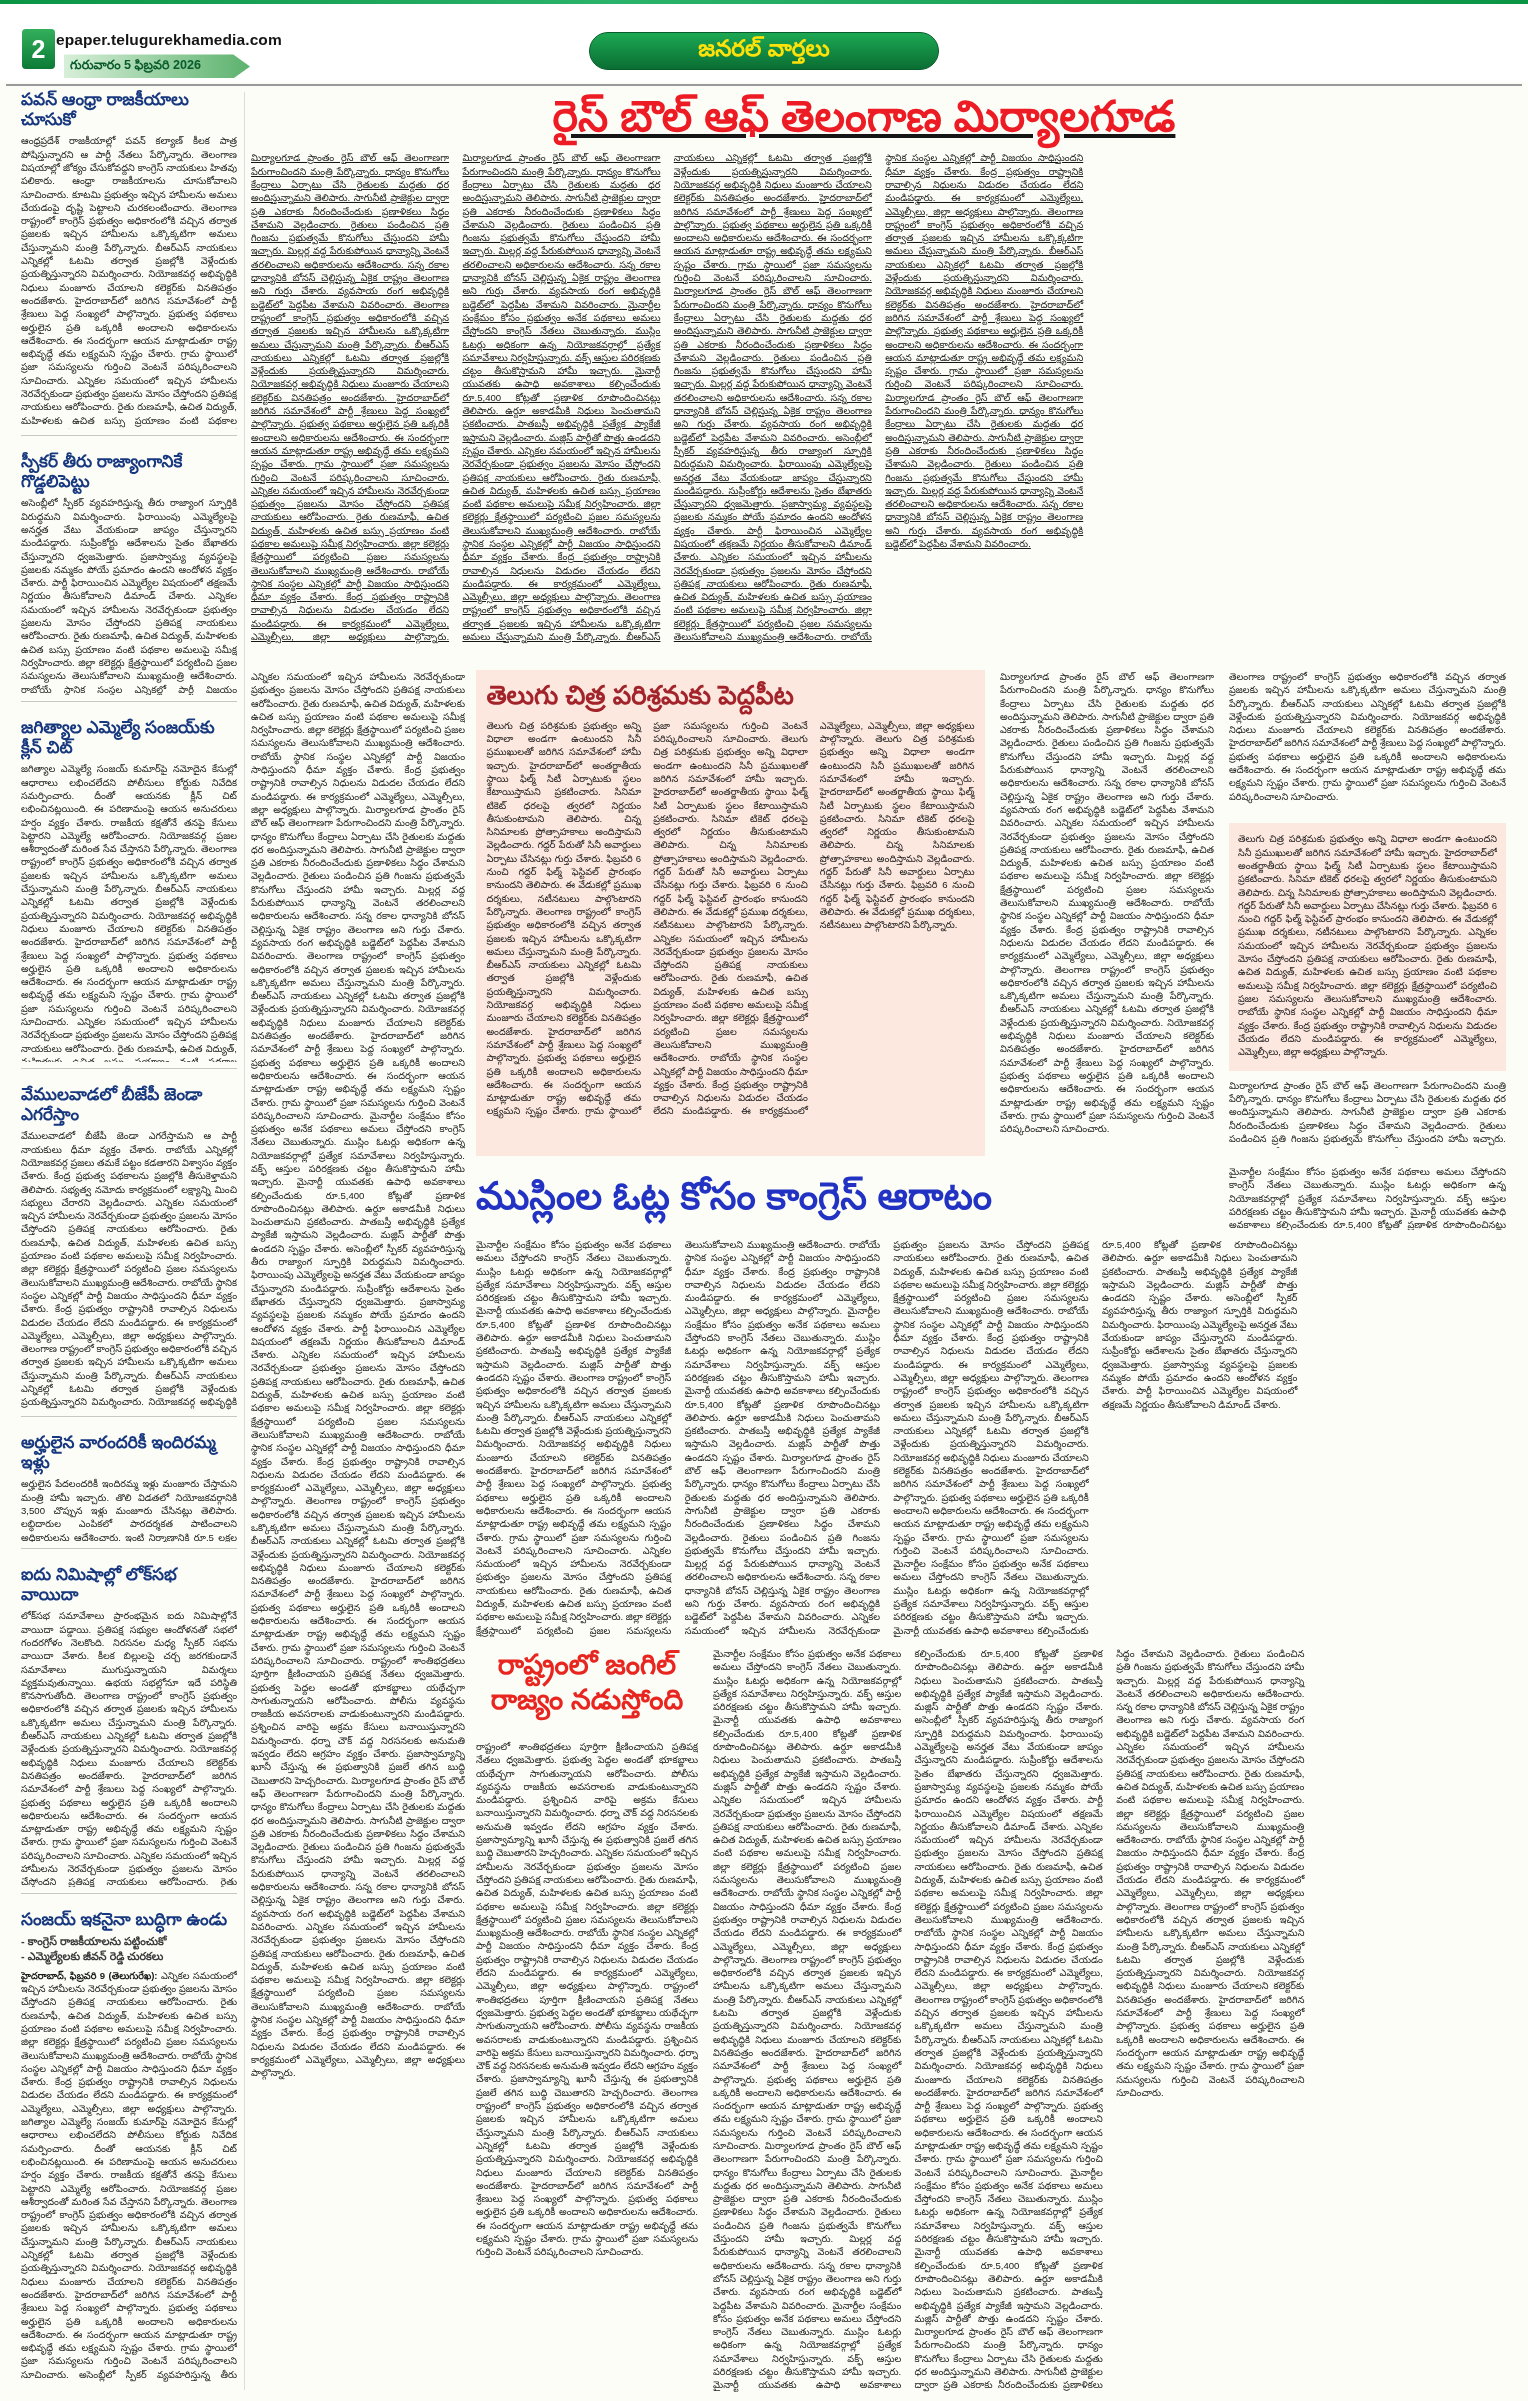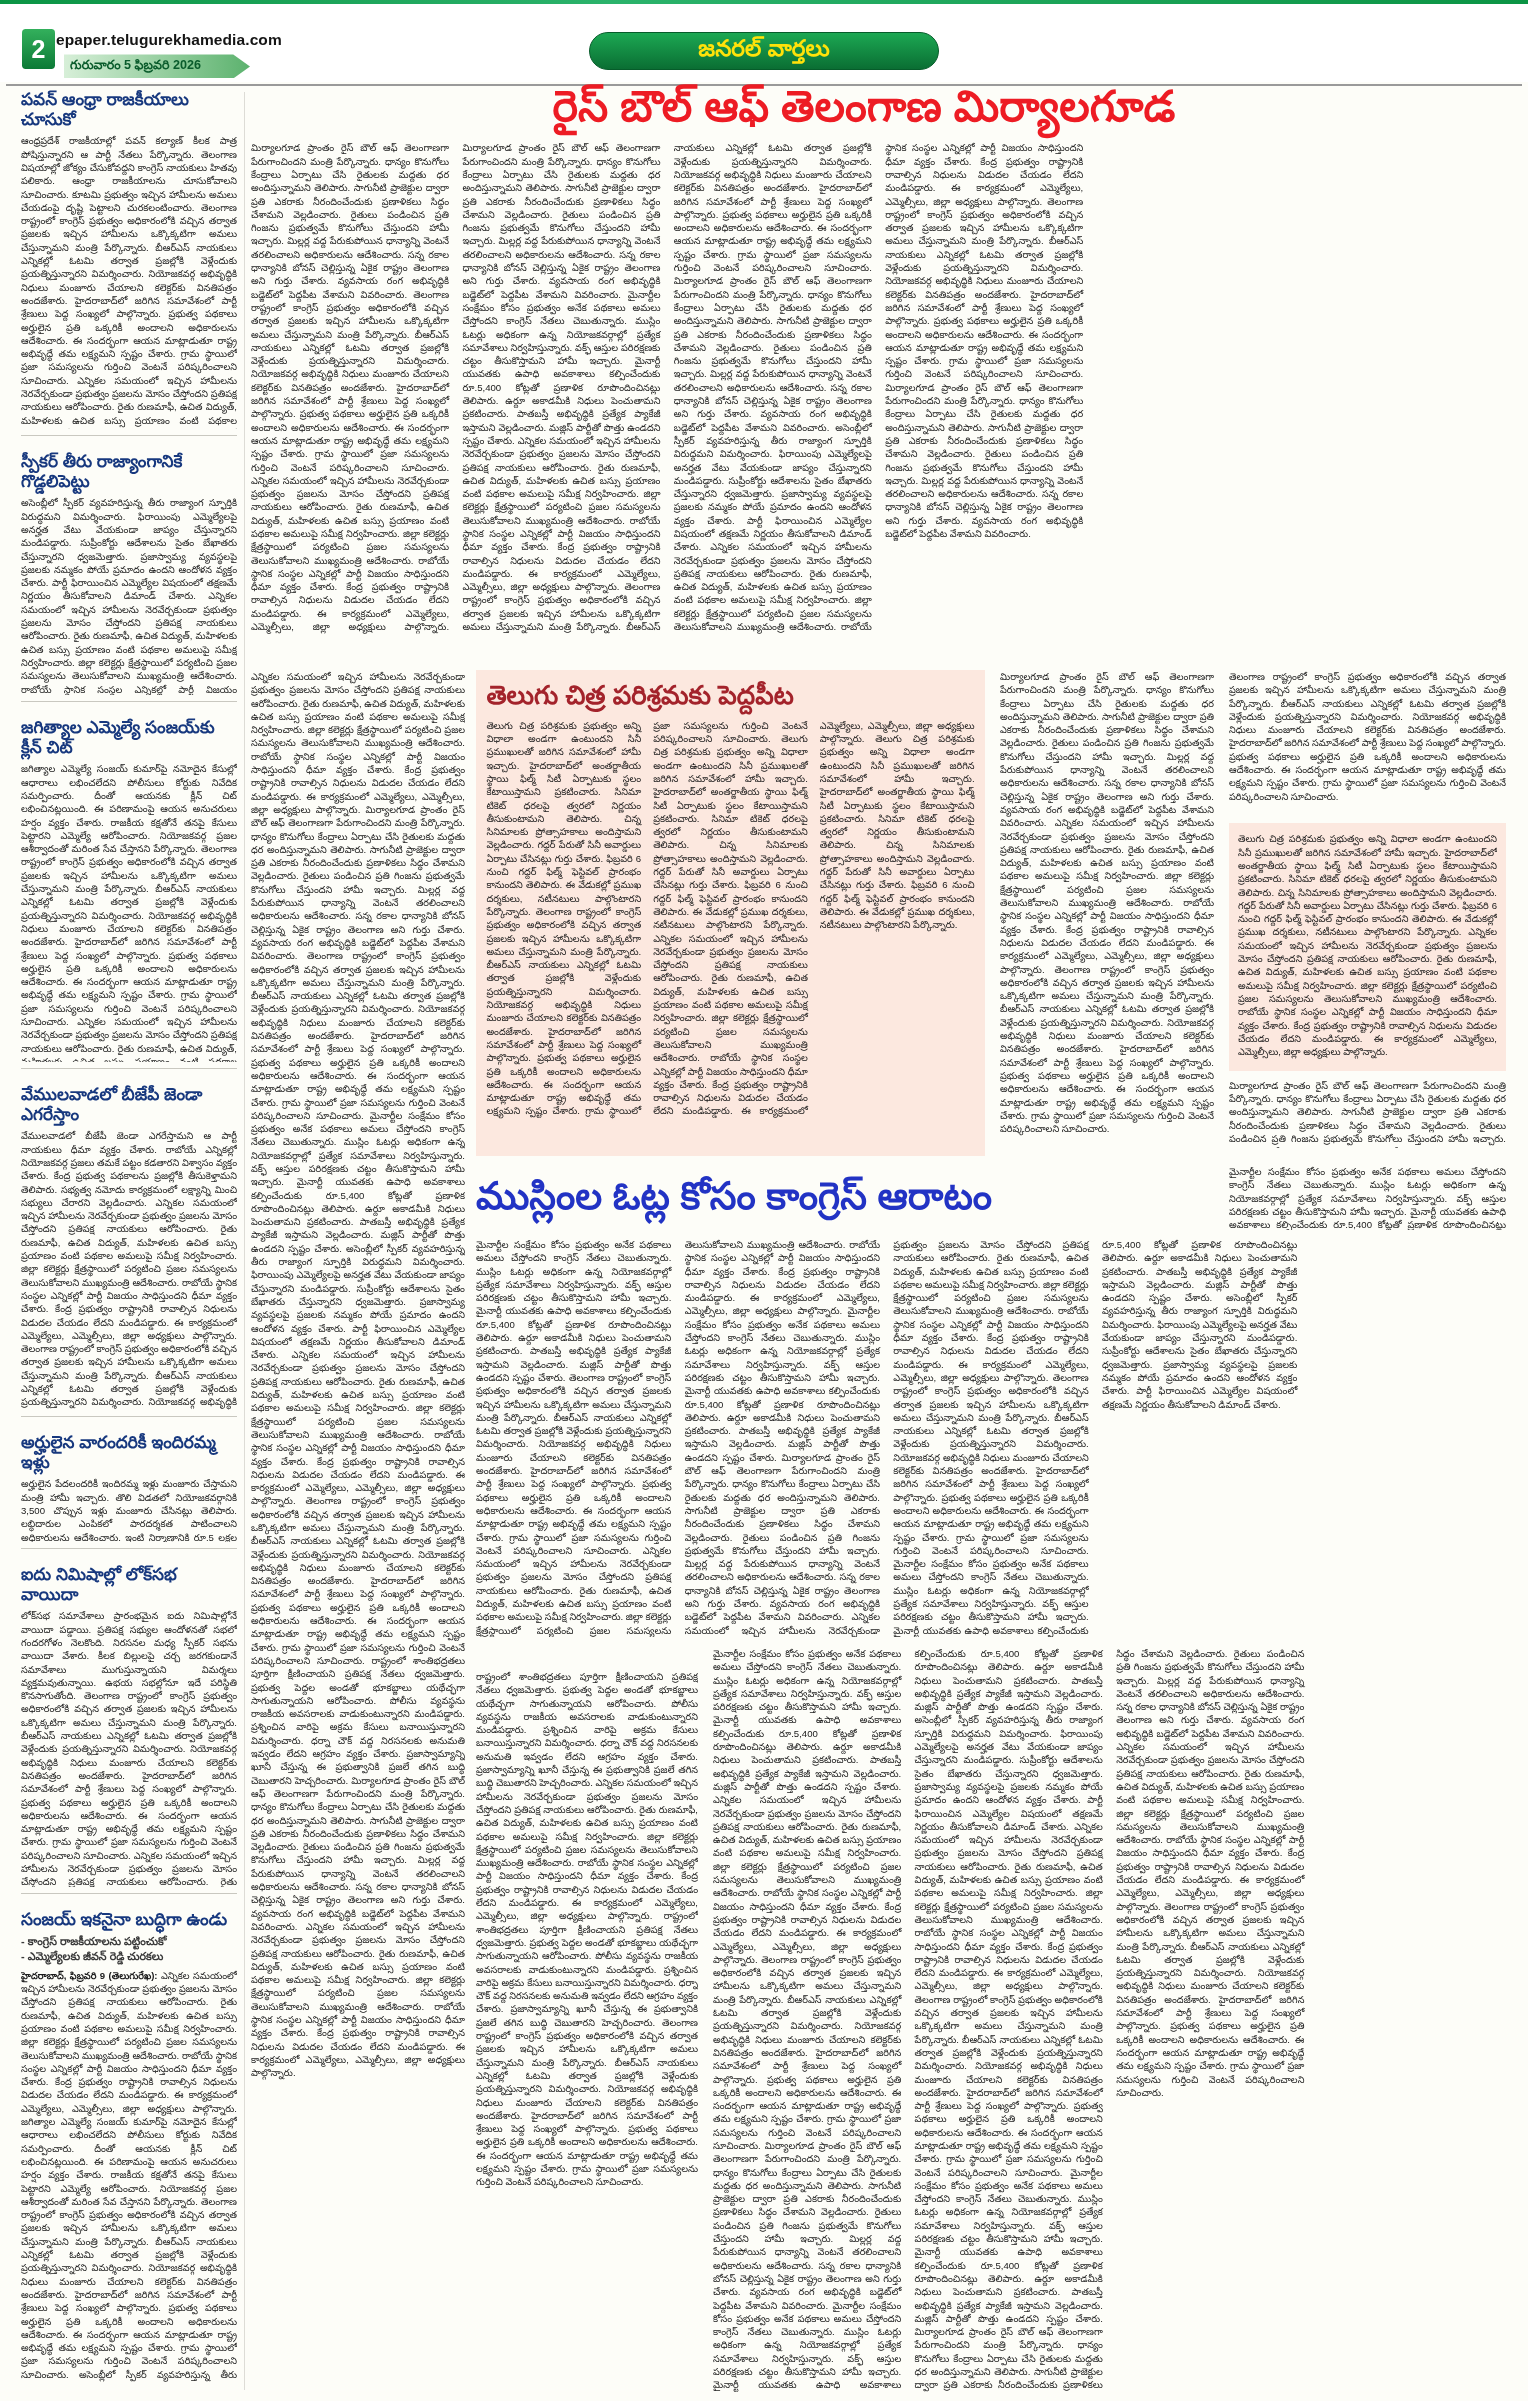--- a/index.html
+++ b/index.html
@@ -39,21 +39,21 @@
   .cols5{column-count:5;column-gap:13.3px;column-fill:auto;height:100%;}
   .cols6{column-count:6;column-gap:13.3px;column-fill:auto;height:100%;}
   
   .rail{position:absolute;left:21px;top:90px;width:216px;height:2302px;overflow:hidden;}
   .story{box-sizing:border-box;overflow:hidden;}
   .story + .story{border-top:0.7px solid #c9c8c0;margin-top:6px;padding-top:16px;}
   .rail-hl{font-size:17px;line-height:20px;font-weight:bold;color:#17387e;margin-bottom:4.4px;}
   .kicker{font-size:11px;font-weight:bold;color:#3a3a3a;line-height:15px;}
   .dateline{font-weight:bold;}
   
-  .topstory{position:absolute;left:251px;top:79px;width:1255px;height:575px;overflow:hidden;}
+  .topstory{position:absolute;left:251px;top:89px;width:1255px;height:575px;overflow:hidden;text-decoration:underline;}
   .topstory-hl{margin:0 177px 0 148px;text-align:center;font-size:43px;line-height:55px;
     font-weight:bold;color:#ed1c24;}
   .topstory-body{margin-top:7.4px;height:504px;}
   .pinkbox{background:#fce8df;box-sizing:border-box;}
   .filmbox{position:absolute;left:476px;top:670px;width:509px;height:486px;padding:10.4px;overflow:hidden;}
   .film-hl{font-size:26px;line-height:31px;font-weight:bold;color:#a3232b;margin-bottom:7.4px;}
   .filmbody{height:404px;}
   .b1{position:absolute;left:1000px;top:670px;width:214px;height:486px;}
   .b2{position:absolute;left:1229px;top:670px;width:277px;height:486px;}
   .b2 .t1{height:146px;}
@@ -144,19 +144,20 @@
       <div class="body">తెలుగు చిత్ర పరిశ్రమకు ప్రభుత్వం అన్ని విధాలా అండగా ఉంటుందని సినీ ప్రముఖులతో జరిగిన సమావేశంలో హామీ ఇచ్చారు. హైదరాబాద్‌లో అంతర్జాతీయ స్థాయి ఫిల్మ్ సిటీ ఏర్పాటుకు స్థలం కేటాయిస్తామని ప్రకటించారు. సినిమా టికెట్ ధరలపై త్వరలో నిర్ణయం తీసుకుంటామని తెలిపారు. చిన్న సినిమాలకు ప్రోత్సాహకాలు అందిస్తామని వెల్లడించారు. గద్దర్ పేరుతో సినీ అవార్డులు ఏర్పాటు చేసినట్లు గుర్తు చేశారు. ఫిబ్రవరి 6 నుంచి గద్దర్ ఫిల్మ్ ఫెస్టివల్ ప్రారంభం కానుందని తెలిపారు. ఈ వేడుకల్లో ప్రముఖ దర్శకులు, నటీనటులు పాల్గొంటారని పేర్కొన్నారు. ఎన్నికల సమయంలో ఇచ్చిన హామీలను నెరవేర్చకుండా ప్రభుత్వం ప్రజలను మోసం చేస్తోందని ప్రతిపక్ష నాయకులు ఆరోపించారు. రైతు రుణమాఫీ, ఉచిత విద్యుత్, మహిళలకు ఉచిత బస్సు ప్రయాణం వంటి పథకాల అమలుపై సమీక్ష నిర్వహించారు. జిల్లా కలెక్టర్లు క్షేత్రస్థాయిలో పర్యటించి ప్రజల సమస్యలను తెలుసుకోవాలని ముఖ్యమంత్రి ఆదేశించారు. రాబోయే స్థానిక సంస్థల ఎన్నికల్లో పార్టీ విజయం సాధిస్తుందని ధీమా వ్యక్తం చేశారు. కేంద్ర ప్రభుత్వం రాష్ట్రానికి రావాల్సిన నిధులను విడుదల చేయడం లేదని మండిపడ్డారు. ఈ కార్యక్రమంలో ఎమ్మెల్యేలు, ఎమ్మెల్సీలు, జిల్లా అధ్యక్షులు పాల్గొన్నారు.</div>
     </div>
     <div class="body t2">మిర్యాలగూడ ప్రాంతం రైస్ బౌల్ ఆఫ్ తెలంగాణగా పేరుగాంచిందని మంత్రి పేర్కొన్నారు. ధాన్యం కొనుగోలు కేంద్రాలు ఏర్పాటు చేసి రైతులకు మద్దతు ధర అందిస్తున్నామని తెలిపారు. సాగునీటి ప్రాజెక్టుల ద్వారా ప్రతి ఎకరాకు నీరందించేందుకు ప్రణాళికలు సిద్ధం చేశామని వెల్లడించారు. రైతులు పండించిన ప్రతి గింజను ప్రభుత్వమే కొనుగోలు చేస్తుందని హామీ ఇచ్చారు. మిల్లర్ల వద్ద పేరుకుపోయిన ధాన్యాన్ని వెంటనే తరలించాలని అధికారులను ఆదేశించారు. సన్న రకాల ధాన్యానికి బోనస్ చెల్లిస్తున్న ఏకైక రాష్ట్రం తెలంగాణ అని గుర్తు చేశారు. వ్యవసాయ రంగ అభివృద్ధికి బడ్జెట్‌లో పెద్దపీట వేశామని వివరించారు.</div>
   </div>
 
   <div class="muslim-hl">ముస్లింల ఓట్ల కోసం కాంగ్రెస్ ఆరాటం</div>
   <div class="body muslim-side">మైనార్టీల సంక్షేమం కోసం ప్రభుత్వం అనేక పథకాలు అమలు చేస్తోందని కాంగ్రెస్ నేతలు చెబుతున్నారు. ముస్లిం ఓటర్లు అధికంగా ఉన్న నియోజకవర్గాల్లో ప్రత్యేక సమావేశాలు నిర్వహిస్తున్నారు. వక్ఫ్ ఆస్తుల పరిరక్షణకు చట్టం తీసుకొస్తామని హామీ ఇచ్చారు. మైనార్టీ యువతకు ఉపాధి అవకాశాలు కల్పించేందుకు రూ.5,400 కోట్లతో ప్రణాళిక రూపొందించినట్లు తెలిపారు. ఉర్దూ అకాడమీకి నిధులు పెంచుతామని ప్రకటించారు. పాతబస్తీ అభివృద్ధికి ప్రత్యేక ప్యాకేజీ ఇస్తామని వెల్లడించారు. మజ్లిస్ పార్టీతో పొత్తు ఉండదని స్పష్టం చేశారు.</div>
   <div class="body cols5 muslim-b1">మైనార్టీల సంక్షేమం కోసం ప్రభుత్వం అనేక పథకాలు అమలు చేస్తోందని కాంగ్రెస్ నేతలు చెబుతున్నారు. ముస్లిం ఓటర్లు అధికంగా ఉన్న నియోజకవర్గాల్లో ప్రత్యేక సమావేశాలు నిర్వహిస్తున్నారు. వక్ఫ్ ఆస్తుల పరిరక్షణకు చట్టం తీసుకొస్తామని హామీ ఇచ్చారు. మైనార్టీ యువతకు ఉపాధి అవకాశాలు కల్పించేందుకు రూ.5,400 కోట్లతో ప్రణాళిక రూపొందించినట్లు తెలిపారు. ఉర్దూ అకాడమీకి నిధులు పెంచుతామని ప్రకటించారు. పాతబస్తీ అభివృద్ధికి ప్రత్యేక ప్యాకేజీ ఇస్తామని వెల్లడించారు. మజ్లిస్ పార్టీతో పొత్తు ఉండదని స్పష్టం చేశారు. తెలంగాణ రాష్ట్రంలో కాంగ్రెస్ ప్రభుత్వం అధికారంలోకి వచ్చిన తర్వాత ప్రజలకు ఇచ్చిన హామీలను ఒక్కొక్కటిగా అమలు చేస్తున్నామని మంత్రి పేర్కొన్నారు. బీఆర్ఎస్ నాయకులు ఎన్నికల్లో ఓటమి తర్వాత ప్రజల్లోకి వెళ్లేందుకు ప్రయత్నిస్తున్నారని విమర్శించారు. నియోజకవర్గ అభివృద్ధికి నిధులు మంజూరు చేయాలని కలెక్టర్‌కు వినతిపత్రం అందజేశారు. హైదరాబాద్‌లో జరిగిన సమావేశంలో పార్టీ శ్రేణులు పెద్ద సంఖ్యలో పాల్గొన్నారు. ప్రభుత్వ పథకాలు అర్హులైన ప్రతి ఒక్కరికీ అందాలని అధికారులను ఆదేశించారు. ఈ సందర్భంగా ఆయన మాట్లాడుతూ రాష్ట్ర అభివృద్ధే తమ లక్ష్యమని స్పష్టం చేశారు. గ్రామ స్థాయిలో ప్రజా సమస్యలను గుర్తించి వెంటనే పరిష్కరించాలని సూచించారు. ఎన్నికల సమయంలో ఇచ్చిన హామీలను నెరవేర్చకుండా ప్రభుత్వం ప్రజలను మోసం చేస్తోందని ప్రతిపక్ష నాయకులు ఆరోపించారు. రైతు రుణమాఫీ, ఉచిత విద్యుత్, మహిళలకు ఉచిత బస్సు ప్రయాణం వంటి పథకాల అమలుపై సమీక్ష నిర్వహించారు. జిల్లా కలెక్టర్లు క్షేత్రస్థాయిలో పర్యటించి ప్రజల సమస్యలను తెలుసుకోవాలని ముఖ్యమంత్రి ఆదేశించారు. రాబోయే స్థానిక సంస్థల ఎన్నికల్లో పార్టీ విజయం సాధిస్తుందని ధీమా వ్యక్తం చేశారు. కేంద్ర ప్రభుత్వం రాష్ట్రానికి రావాల్సిన నిధులను విడుదల చేయడం లేదని మండిపడ్డారు. ఈ కార్యక్రమంలో ఎమ్మెల్యేలు, ఎమ్మెల్సీలు, జిల్లా అధ్యక్షులు పాల్గొన్నారు. మైనార్టీల సంక్షేమం కోసం ప్రభుత్వం అనేక పథకాలు అమలు చేస్తోందని కాంగ్రెస్ నేతలు చెబుతున్నారు. ముస్లిం ఓటర్లు అధికంగా ఉన్న నియోజకవర్గాల్లో ప్రత్యేక సమావేశాలు నిర్వహిస్తున్నారు. వక్ఫ్ ఆస్తుల పరిరక్షణకు చట్టం తీసుకొస్తామని హామీ ఇచ్చారు. మైనార్టీ యువతకు ఉపాధి అవకాశాలు కల్పించేందుకు రూ.5,400 కోట్లతో ప్రణాళిక రూపొందించినట్లు తెలిపారు. ఉర్దూ అకాడమీకి నిధులు పెంచుతామని ప్రకటించారు. పాతబస్తీ అభివృద్ధికి ప్రత్యేక ప్యాకేజీ ఇస్తామని వెల్లడించారు. మజ్లిస్ పార్టీతో పొత్తు ఉండదని స్పష్టం చేశారు. మిర్యాలగూడ ప్రాంతం రైస్ బౌల్ ఆఫ్ తెలంగాణగా పేరుగాంచిందని మంత్రి పేర్కొన్నారు. ధాన్యం కొనుగోలు కేంద్రాలు ఏర్పాటు చేసి రైతులకు మద్దతు ధర అందిస్తున్నామని తెలిపారు. సాగునీటి ప్రాజెక్టుల ద్వారా ప్రతి ఎకరాకు నీరందించేందుకు ప్రణాళికలు సిద్ధం చేశామని వెల్లడించారు. రైతులు పండించిన ప్రతి గింజను ప్రభుత్వమే కొనుగోలు చేస్తుందని హామీ ఇచ్చారు. మిల్లర్ల వద్ద పేరుకుపోయిన ధాన్యాన్ని వెంటనే తరలించాలని అధికారులను ఆదేశించారు. సన్న రకాల ధాన్యానికి బోనస్ చెల్లిస్తున్న ఏకైక రాష్ట్రం తెలంగాణ అని గుర్తు చేశారు. వ్యవసాయ రంగ అభివృద్ధికి బడ్జెట్‌లో పెద్దపీట వేశామని వివరించారు. ఎన్నికల సమయంలో ఇచ్చిన హామీలను నెరవేర్చకుండా ప్రభుత్వం ప్రజలను మోసం చేస్తోందని ప్రతిపక్ష నాయకులు ఆరోపించారు. రైతు రుణమాఫీ, ఉచిత విద్యుత్, మహిళలకు ఉచిత బస్సు ప్రయాణం వంటి పథకాల అమలుపై సమీక్ష నిర్వహించారు. జిల్లా కలెక్టర్లు క్షేత్రస్థాయిలో పర్యటించి ప్రజల సమస్యలను తెలుసుకోవాలని ముఖ్యమంత్రి ఆదేశించారు. రాబోయే స్థానిక సంస్థల ఎన్నికల్లో పార్టీ విజయం సాధిస్తుందని ధీమా వ్యక్తం చేశారు. కేంద్ర ప్రభుత్వం రాష్ట్రానికి రావాల్సిన నిధులను విడుదల చేయడం లేదని మండిపడ్డారు. ఈ కార్యక్రమంలో ఎమ్మెల్యేలు, ఎమ్మెల్సీలు, జిల్లా అధ్యక్షులు పాల్గొన్నారు. తెలంగాణ రాష్ట్రంలో కాంగ్రెస్ ప్రభుత్వం అధికారంలోకి వచ్చిన తర్వాత ప్రజలకు ఇచ్చిన హామీలను ఒక్కొక్కటిగా అమలు చేస్తున్నామని మంత్రి పేర్కొన్నారు. బీఆర్ఎస్ నాయకులు ఎన్నికల్లో ఓటమి తర్వాత ప్రజల్లోకి వెళ్లేందుకు ప్రయత్నిస్తున్నారని విమర్శించారు. నియోజకవర్గ అభివృద్ధికి నిధులు మంజూరు చేయాలని కలెక్టర్‌కు వినతిపత్రం అందజేశారు. హైదరాబాద్‌లో జరిగిన సమావేశంలో పార్టీ శ్రేణులు పెద్ద సంఖ్యలో పాల్గొన్నారు. ప్రభుత్వ పథకాలు అర్హులైన ప్రతి ఒక్కరికీ అందాలని అధికారులను ఆదేశించారు. ఈ సందర్భంగా ఆయన మాట్లాడుతూ రాష్ట్ర అభివృద్ధే తమ లక్ష్యమని స్పష్టం చేశారు. గ్రామ స్థాయిలో ప్రజా సమస్యలను గుర్తించి వెంటనే పరిష్కరించాలని సూచించారు. మైనార్టీల సంక్షేమం కోసం ప్రభుత్వం అనేక పథకాలు అమలు చేస్తోందని కాంగ్రెస్ నేతలు చెబుతున్నారు. ముస్లిం ఓటర్లు అధికంగా ఉన్న నియోజకవర్గాల్లో ప్రత్యేక సమావేశాలు నిర్వహిస్తున్నారు. వక్ఫ్ ఆస్తుల పరిరక్షణకు చట్టం తీసుకొస్తామని హామీ ఇచ్చారు. మైనార్టీ యువతకు ఉపాధి అవకాశాలు కల్పించేందుకు రూ.5,400 కోట్లతో ప్రణాళిక రూపొందించినట్లు తెలిపారు. ఉర్దూ అకాడమీకి నిధులు పెంచుతామని ప్రకటించారు. పాతబస్తీ అభివృద్ధికి ప్రత్యేక ప్యాకేజీ ఇస్తామని వెల్లడించారు. మజ్లిస్ పార్టీతో పొత్తు ఉండదని స్పష్టం చేశారు. అసెంబ్లీలో స్పీకర్ వ్యవహరిస్తున్న తీరు రాజ్యాంగ స్ఫూర్తికి విరుద్ధమని విమర్శించారు. ఫిరాయింపు ఎమ్మెల్యేలపై అనర్హత వేటు వేయకుండా జాప్యం చేస్తున్నారని మండిపడ్డారు. సుప్రీంకోర్టు ఆదేశాలను సైతం బేఖాతరు చేస్తున్నారని ధ్వజమెత్తారు. ప్రజాస్వామ్య వ్యవస్థలపై ప్రజలకు నమ్మకం పోయే ప్రమాదం ఉందని ఆందోళన వ్యక్తం చేశారు. పార్టీ ఫిరాయించిన ఎమ్మెల్యేల విషయంలో తక్షణమే నిర్ణయం తీసుకోవాలని డిమాండ్ చేశారు.</div>
 
   <div class="jungle">
+    <div class="jungle-hl">రాష్ట్రంలో జంగిల్ రాజ్యం నడుస్తోంది</div>
     <div class="body jungle-body">రాష్ట్రంలో శాంతిభద్రతలు పూర్తిగా క్షీణించాయని ప్రతిపక్ష నేతలు ధ్వజమెత్తారు. ప్రభుత్వ పెద్దల అండతో భూకబ్జాలు యథేచ్ఛగా సాగుతున్నాయని ఆరోపించారు. పోలీసు వ్యవస్థను రాజకీయ అవసరాలకు వాడుకుంటున్నారని మండిపడ్డారు. ప్రశ్నించిన వారిపై అక్రమ కేసులు బనాయిస్తున్నారని విమర్శించారు. ధర్నా చౌక్ వద్ద నిరసనలకు అనుమతి ఇవ్వడం లేదని ఆగ్రహం వ్యక్తం చేశారు. ప్రజాస్వామ్యాన్ని ఖూనీ చేస్తున్న ఈ ప్రభుత్వానికి ప్రజలే తగిన బుద్ధి చెబుతారని హెచ్చరించారు. ఎన్నికల సమయంలో ఇచ్చిన హామీలను నెరవేర్చకుండా ప్రభుత్వం ప్రజలను మోసం చేస్తోందని ప్రతిపక్ష నాయకులు ఆరోపించారు. రైతు రుణమాఫీ, ఉచిత విద్యుత్, మహిళలకు ఉచిత బస్సు ప్రయాణం వంటి పథకాల అమలుపై సమీక్ష నిర్వహించారు. జిల్లా కలెక్టర్లు క్షేత్రస్థాయిలో పర్యటించి ప్రజల సమస్యలను తెలుసుకోవాలని ముఖ్యమంత్రి ఆదేశించారు. రాబోయే స్థానిక సంస్థల ఎన్నికల్లో పార్టీ విజయం సాధిస్తుందని ధీమా వ్యక్తం చేశారు. కేంద్ర ప్రభుత్వం రాష్ట్రానికి రావాల్సిన నిధులను విడుదల చేయడం లేదని మండిపడ్డారు. ఈ కార్యక్రమంలో ఎమ్మెల్యేలు, ఎమ్మెల్సీలు, జిల్లా అధ్యక్షులు పాల్గొన్నారు. రాష్ట్రంలో శాంతిభద్రతలు పూర్తిగా క్షీణించాయని ప్రతిపక్ష నేతలు ధ్వజమెత్తారు. ప్రభుత్వ పెద్దల అండతో భూకబ్జాలు యథేచ్ఛగా సాగుతున్నాయని ఆరోపించారు. పోలీసు వ్యవస్థను రాజకీయ అవసరాలకు వాడుకుంటున్నారని మండిపడ్డారు. ప్రశ్నించిన వారిపై అక్రమ కేసులు బనాయిస్తున్నారని విమర్శించారు. ధర్నా చౌక్ వద్ద నిరసనలకు అనుమతి ఇవ్వడం లేదని ఆగ్రహం వ్యక్తం చేశారు. ప్రజాస్వామ్యాన్ని ఖూనీ చేస్తున్న ఈ ప్రభుత్వానికి ప్రజలే తగిన బుద్ధి చెబుతారని హెచ్చరించారు. తెలంగాణ రాష్ట్రంలో కాంగ్రెస్ ప్రభుత్వం అధికారంలోకి వచ్చిన తర్వాత ప్రజలకు ఇచ్చిన హామీలను ఒక్కొక్కటిగా అమలు చేస్తున్నామని మంత్రి పేర్కొన్నారు. బీఆర్ఎస్ నాయకులు ఎన్నికల్లో ఓటమి తర్వాత ప్రజల్లోకి వెళ్లేందుకు ప్రయత్నిస్తున్నారని విమర్శించారు. నియోజకవర్గ అభివృద్ధికి నిధులు మంజూరు చేయాలని కలెక్టర్‌కు వినతిపత్రం అందజేశారు. హైదరాబాద్‌లో జరిగిన సమావేశంలో పార్టీ శ్రేణులు పెద్ద సంఖ్యలో పాల్గొన్నారు. ప్రభుత్వ పథకాలు అర్హులైన ప్రతి ఒక్కరికీ అందాలని అధికారులను ఆదేశించారు. ఈ సందర్భంగా ఆయన మాట్లాడుతూ రాష్ట్ర అభివృద్ధే తమ లక్ష్యమని స్పష్టం చేశారు. గ్రామ స్థాయిలో ప్రజా సమస్యలను గుర్తించి వెంటనే పరిష్కరించాలని సూచించారు.</div>
   </div>
 
   <div class="body cols4 muslim-b2">మైనార్టీల సంక్షేమం కోసం ప్రభుత్వం అనేక పథకాలు అమలు చేస్తోందని కాంగ్రెస్ నేతలు చెబుతున్నారు. ముస్లిం ఓటర్లు అధికంగా ఉన్న నియోజకవర్గాల్లో ప్రత్యేక సమావేశాలు నిర్వహిస్తున్నారు. వక్ఫ్ ఆస్తుల పరిరక్షణకు చట్టం తీసుకొస్తామని హామీ ఇచ్చారు. మైనార్టీ యువతకు ఉపాధి అవకాశాలు కల్పించేందుకు రూ.5,400 కోట్లతో ప్రణాళిక రూపొందించినట్లు తెలిపారు. ఉర్దూ అకాడమీకి నిధులు పెంచుతామని ప్రకటించారు. పాతబస్తీ అభివృద్ధికి ప్రత్యేక ప్యాకేజీ ఇస్తామని వెల్లడించారు. మజ్లిస్ పార్టీతో పొత్తు ఉండదని స్పష్టం చేశారు. ఎన్నికల సమయంలో ఇచ్చిన హామీలను నెరవేర్చకుండా ప్రభుత్వం ప్రజలను మోసం చేస్తోందని ప్రతిపక్ష నాయకులు ఆరోపించారు. రైతు రుణమాఫీ, ఉచిత విద్యుత్, మహిళలకు ఉచిత బస్సు ప్రయాణం వంటి పథకాల అమలుపై సమీక్ష నిర్వహించారు. జిల్లా కలెక్టర్లు క్షేత్రస్థాయిలో పర్యటించి ప్రజల సమస్యలను తెలుసుకోవాలని ముఖ్యమంత్రి ఆదేశించారు. రాబోయే స్థానిక సంస్థల ఎన్నికల్లో పార్టీ విజయం సాధిస్తుందని ధీమా వ్యక్తం చేశారు. కేంద్ర ప్రభుత్వం రాష్ట్రానికి రావాల్సిన నిధులను విడుదల చేయడం లేదని మండిపడ్డారు. ఈ కార్యక్రమంలో ఎమ్మెల్యేలు, ఎమ్మెల్సీలు, జిల్లా అధ్యక్షులు పాల్గొన్నారు. తెలంగాణ రాష్ట్రంలో కాంగ్రెస్ ప్రభుత్వం అధికారంలోకి వచ్చిన తర్వాత ప్రజలకు ఇచ్చిన హామీలను ఒక్కొక్కటిగా అమలు చేస్తున్నామని మంత్రి పేర్కొన్నారు. బీఆర్ఎస్ నాయకులు ఎన్నికల్లో ఓటమి తర్వాత ప్రజల్లోకి వెళ్లేందుకు ప్రయత్నిస్తున్నారని విమర్శించారు. నియోజకవర్గ అభివృద్ధికి నిధులు మంజూరు చేయాలని కలెక్టర్‌కు వినతిపత్రం అందజేశారు. హైదరాబాద్‌లో జరిగిన సమావేశంలో పార్టీ శ్రేణులు పెద్ద సంఖ్యలో పాల్గొన్నారు. ప్రభుత్వ పథకాలు అర్హులైన ప్రతి ఒక్కరికీ అందాలని అధికారులను ఆదేశించారు. ఈ సందర్భంగా ఆయన మాట్లాడుతూ రాష్ట్ర అభివృద్ధే తమ లక్ష్యమని స్పష్టం చేశారు. గ్రామ స్థాయిలో ప్రజా సమస్యలను గుర్తించి వెంటనే పరిష్కరించాలని సూచించారు. మిర్యాలగూడ ప్రాంతం రైస్ బౌల్ ఆఫ్ తెలంగాణగా పేరుగాంచిందని మంత్రి పేర్కొన్నారు. ధాన్యం కొనుగోలు కేంద్రాలు ఏర్పాటు చేసి రైతులకు మద్దతు ధర అందిస్తున్నామని తెలిపారు. సాగునీటి ప్రాజెక్టుల ద్వారా ప్రతి ఎకరాకు నీరందించేందుకు ప్రణాళికలు సిద్ధం చేశామని వెల్లడించారు. రైతులు పండించిన ప్రతి గింజను ప్రభుత్వమే కొనుగోలు చేస్తుందని హామీ ఇచ్చారు. మిల్లర్ల వద్ద పేరుకుపోయిన ధాన్యాన్ని వెంటనే తరలించాలని అధికారులను ఆదేశించారు. సన్న రకాల ధాన్యానికి బోనస్ చెల్లిస్తున్న ఏకైక రాష్ట్రం తెలంగాణ అని గుర్తు చేశారు. వ్యవసాయ రంగ అభివృద్ధికి బడ్జెట్‌లో పెద్దపీట వేశామని వివరించారు. మైనార్టీల సంక్షేమం కోసం ప్రభుత్వం అనేక పథకాలు అమలు చేస్తోందని కాంగ్రెస్ నేతలు చెబుతున్నారు. ముస్లిం ఓటర్లు అధికంగా ఉన్న నియోజకవర్గాల్లో ప్రత్యేక సమావేశాలు నిర్వహిస్తున్నారు. వక్ఫ్ ఆస్తుల పరిరక్షణకు చట్టం తీసుకొస్తామని హామీ ఇచ్చారు. మైనార్టీ యువతకు ఉపాధి అవకాశాలు కల్పించేందుకు రూ.5,400 కోట్లతో ప్రణాళిక రూపొందించినట్లు తెలిపారు. ఉర్దూ అకాడమీకి నిధులు పెంచుతామని ప్రకటించారు. పాతబస్తీ అభివృద్ధికి ప్రత్యేక ప్యాకేజీ ఇస్తామని వెల్లడించారు. మజ్లిస్ పార్టీతో పొత్తు ఉండదని స్పష్టం చేశారు. అసెంబ్లీలో స్పీకర్ వ్యవహరిస్తున్న తీరు రాజ్యాంగ స్ఫూర్తికి విరుద్ధమని విమర్శించారు. ఫిరాయింపు ఎమ్మెల్యేలపై అనర్హత వేటు వేయకుండా జాప్యం చేస్తున్నారని మండిపడ్డారు. సుప్రీంకోర్టు ఆదేశాలను సైతం బేఖాతరు చేస్తున్నారని ధ్వజమెత్తారు. ప్రజాస్వామ్య వ్యవస్థలపై ప్రజలకు నమ్మకం పోయే ప్రమాదం ఉందని ఆందోళన వ్యక్తం చేశారు. పార్టీ ఫిరాయించిన ఎమ్మెల్యేల విషయంలో తక్షణమే నిర్ణయం తీసుకోవాలని డిమాండ్ చేశారు. ఎన్నికల సమయంలో ఇచ్చిన హామీలను నెరవేర్చకుండా ప్రభుత్వం ప్రజలను మోసం చేస్తోందని ప్రతిపక్ష నాయకులు ఆరోపించారు. రైతు రుణమాఫీ, ఉచిత విద్యుత్, మహిళలకు ఉచిత బస్సు ప్రయాణం వంటి పథకాల అమలుపై సమీక్ష నిర్వహించారు. జిల్లా కలెక్టర్లు క్షేత్రస్థాయిలో పర్యటించి ప్రజల సమస్యలను తెలుసుకోవాలని ముఖ్యమంత్రి ఆదేశించారు. రాబోయే స్థానిక సంస్థల ఎన్నికల్లో పార్టీ విజయం సాధిస్తుందని ధీమా వ్యక్తం చేశారు. కేంద్ర ప్రభుత్వం రాష్ట్రానికి రావాల్సిన నిధులను విడుదల చేయడం లేదని మండిపడ్డారు. ఈ కార్యక్రమంలో ఎమ్మెల్యేలు, ఎమ్మెల్సీలు, జిల్లా అధ్యక్షులు పాల్గొన్నారు. తెలంగాణ రాష్ట్రంలో కాంగ్రెస్ ప్రభుత్వం అధికారంలోకి వచ్చిన తర్వాత ప్రజలకు ఇచ్చిన హామీలను ఒక్కొక్కటిగా అమలు చేస్తున్నామని మంత్రి పేర్కొన్నారు. బీఆర్ఎస్ నాయకులు ఎన్నికల్లో ఓటమి తర్వాత ప్రజల్లోకి వెళ్లేందుకు ప్రయత్నిస్తున్నారని విమర్శించారు. నియోజకవర్గ అభివృద్ధికి నిధులు మంజూరు చేయాలని కలెక్టర్‌కు వినతిపత్రం అందజేశారు. హైదరాబాద్‌లో జరిగిన సమావేశంలో పార్టీ శ్రేణులు పెద్ద సంఖ్యలో పాల్గొన్నారు. ప్రభుత్వ పథకాలు అర్హులైన ప్రతి ఒక్కరికీ అందాలని అధికారులను ఆదేశించారు. ఈ సందర్భంగా ఆయన మాట్లాడుతూ రాష్ట్ర అభివృద్ధే తమ లక్ష్యమని స్పష్టం చేశారు. గ్రామ స్థాయిలో ప్రజా సమస్యలను గుర్తించి వెంటనే పరిష్కరించాలని సూచించారు. మైనార్టీల సంక్షేమం కోసం ప్రభుత్వం అనేక పథకాలు అమలు చేస్తోందని కాంగ్రెస్ నేతలు చెబుతున్నారు. ముస్లిం ఓటర్లు అధికంగా ఉన్న నియోజకవర్గాల్లో ప్రత్యేక సమావేశాలు నిర్వహిస్తున్నారు. వక్ఫ్ ఆస్తుల పరిరక్షణకు చట్టం తీసుకొస్తామని హామీ ఇచ్చారు. మైనార్టీ యువతకు ఉపాధి అవకాశాలు కల్పించేందుకు రూ.5,400 కోట్లతో ప్రణాళిక రూపొందించినట్లు తెలిపారు. ఉర్దూ అకాడమీకి నిధులు పెంచుతామని ప్రకటించారు. పాతబస్తీ అభివృద్ధికి ప్రత్యేక ప్యాకేజీ ఇస్తామని వెల్లడించారు. మజ్లిస్ పార్టీతో పొత్తు ఉండదని స్పష్టం చేశారు. మిర్యాలగూడ ప్రాంతం రైస్ బౌల్ ఆఫ్ తెలంగాణగా పేరుగాంచిందని మంత్రి పేర్కొన్నారు. ధాన్యం కొనుగోలు కేంద్రాలు ఏర్పాటు చేసి రైతులకు మద్దతు ధర అందిస్తున్నామని తెలిపారు. సాగునీటి ప్రాజెక్టుల ద్వారా ప్రతి ఎకరాకు నీరందించేందుకు ప్రణాళికలు సిద్ధం చేశామని వెల్లడించారు. రైతులు పండించిన ప్రతి గింజను ప్రభుత్వమే కొనుగోలు చేస్తుందని హామీ ఇచ్చారు. మిల్లర్ల వద్ద పేరుకుపోయిన ధాన్యాన్ని వెంటనే తరలించాలని అధికారులను ఆదేశించారు. సన్న రకాల ధాన్యానికి బోనస్ చెల్లిస్తున్న ఏకైక రాష్ట్రం తెలంగాణ అని గుర్తు చేశారు. వ్యవసాయ రంగ అభివృద్ధికి బడ్జెట్‌లో పెద్దపీట వేశామని వివరించారు. ఎన్నికల సమయంలో ఇచ్చిన హామీలను నెరవేర్చకుండా ప్రభుత్వం ప్రజలను మోసం చేస్తోందని ప్రతిపక్ష నాయకులు ఆరోపించారు. రైతు రుణమాఫీ, ఉచిత విద్యుత్, మహిళలకు ఉచిత బస్సు ప్రయాణం వంటి పథకాల అమలుపై సమీక్ష నిర్వహించారు. జిల్లా కలెక్టర్లు క్షేత్రస్థాయిలో పర్యటించి ప్రజల సమస్యలను తెలుసుకోవాలని ముఖ్యమంత్రి ఆదేశించారు. రాబోయే స్థానిక సంస్థల ఎన్నికల్లో పార్టీ విజయం సాధిస్తుందని ధీమా వ్యక్తం చేశారు. కేంద్ర ప్రభుత్వం రాష్ట్రానికి రావాల్సిన నిధులను విడుదల చేయడం లేదని మండిపడ్డారు. ఈ కార్యక్రమంలో ఎమ్మెల్యేలు, ఎమ్మెల్సీలు, జిల్లా అధ్యక్షులు పాల్గొన్నారు. తెలంగాణ రాష్ట్రంలో కాంగ్రెస్ ప్రభుత్వం అధికారంలోకి వచ్చిన తర్వాత ప్రజలకు ఇచ్చిన హామీలను ఒక్కొక్కటిగా అమలు చేస్తున్నామని మంత్రి పేర్కొన్నారు. బీఆర్ఎస్ నాయకులు ఎన్నికల్లో ఓటమి తర్వాత ప్రజల్లోకి వెళ్లేందుకు ప్రయత్నిస్తున్నారని విమర్శించారు. నియోజకవర్గ అభివృద్ధికి నిధులు మంజూరు చేయాలని కలెక్టర్‌కు వినతిపత్రం అందజేశారు. హైదరాబాద్‌లో జరిగిన సమావేశంలో పార్టీ శ్రేణులు పెద్ద సంఖ్యలో పాల్గొన్నారు. ప్రభుత్వ పథకాలు అర్హులైన ప్రతి ఒక్కరికీ అందాలని అధికారులను ఆదేశించారు. ఈ సందర్భంగా ఆయన మాట్లాడుతూ రాష్ట్ర అభివృద్ధే తమ లక్ష్యమని స్పష్టం చేశారు. గ్రామ స్థాయిలో ప్రజా సమస్యలను గుర్తించి వెంటనే పరిష్కరించాలని సూచించారు.</div>
 
 </div>
 
 
 </body></html>

